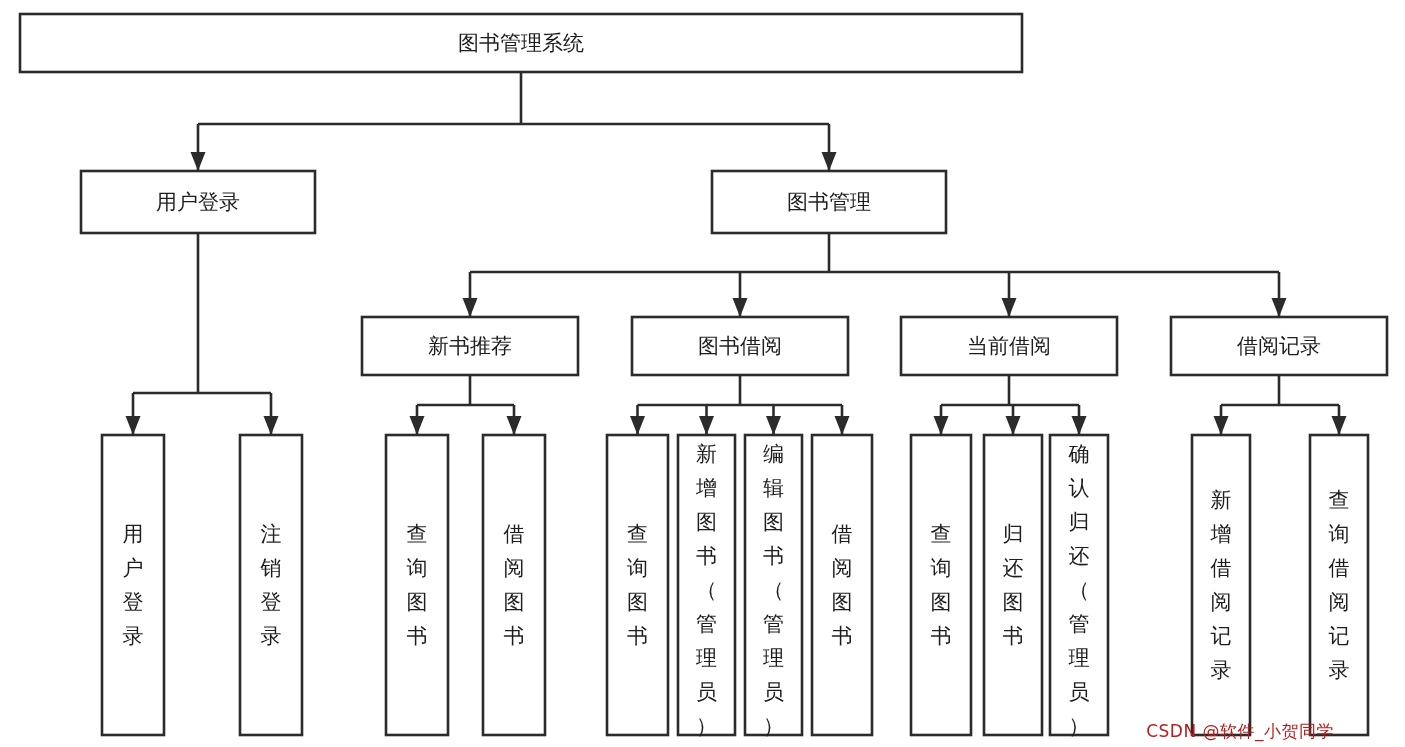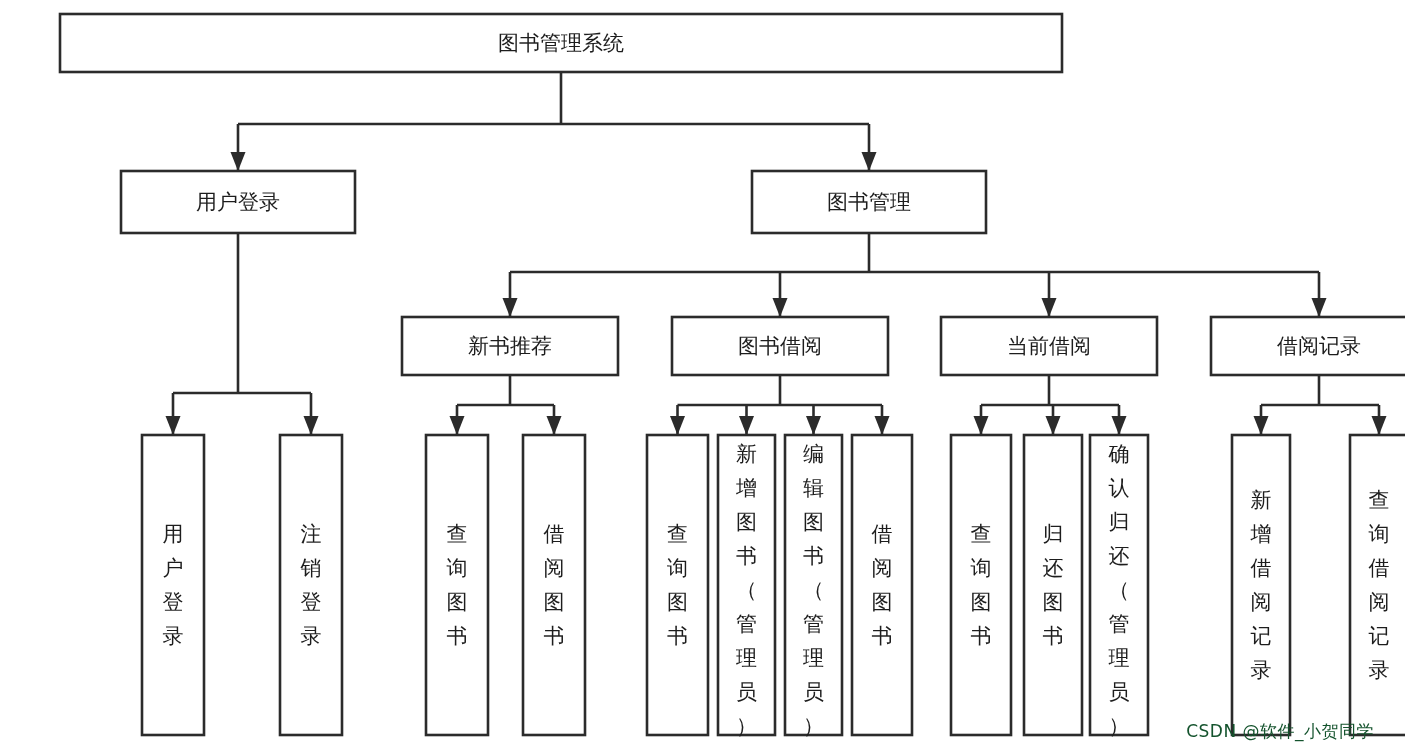--- a/index.html
+++ b/index.html
@@ -11,21 +11,20 @@
     width: 1405px;
     height: 747px;
     font-family: "DejaVu Sans", "Liberation Sans", sans-serif;
     overflow: hidden;
   }
   #diagram-root {
     position: relative;
     width: 1342px;
     height: 747px;
     background: #ffffff;
-    margin-left: 40px;
   }
   svg.flow {
     position: absolute;
     left: 0;
     top: 0;
     width: 1405px;
     height: 747px;
     display: block;
   }
   .node-rect {
@@ -55,21 +54,21 @@
     fill: #1d1d1d;
     font-size: 21px;
     text-anchor: middle;
   }
   .watermark {
     position: absolute;
     right: 8px;
     bottom: 4px;
     font-family: "DejaVu Sans", "Liberation Sans", sans-serif;
     font-size: 17px;
-    color: #14532d;
+    color: #b91c1c;
     letter-spacing: 0.5px;
     user-select: none;
   }
 </style>
 </head>
 <body>
 
 <div id="diagram-root">
   <svg class="flow" viewBox="0 0 1405 747">
     <g id="connectors">

